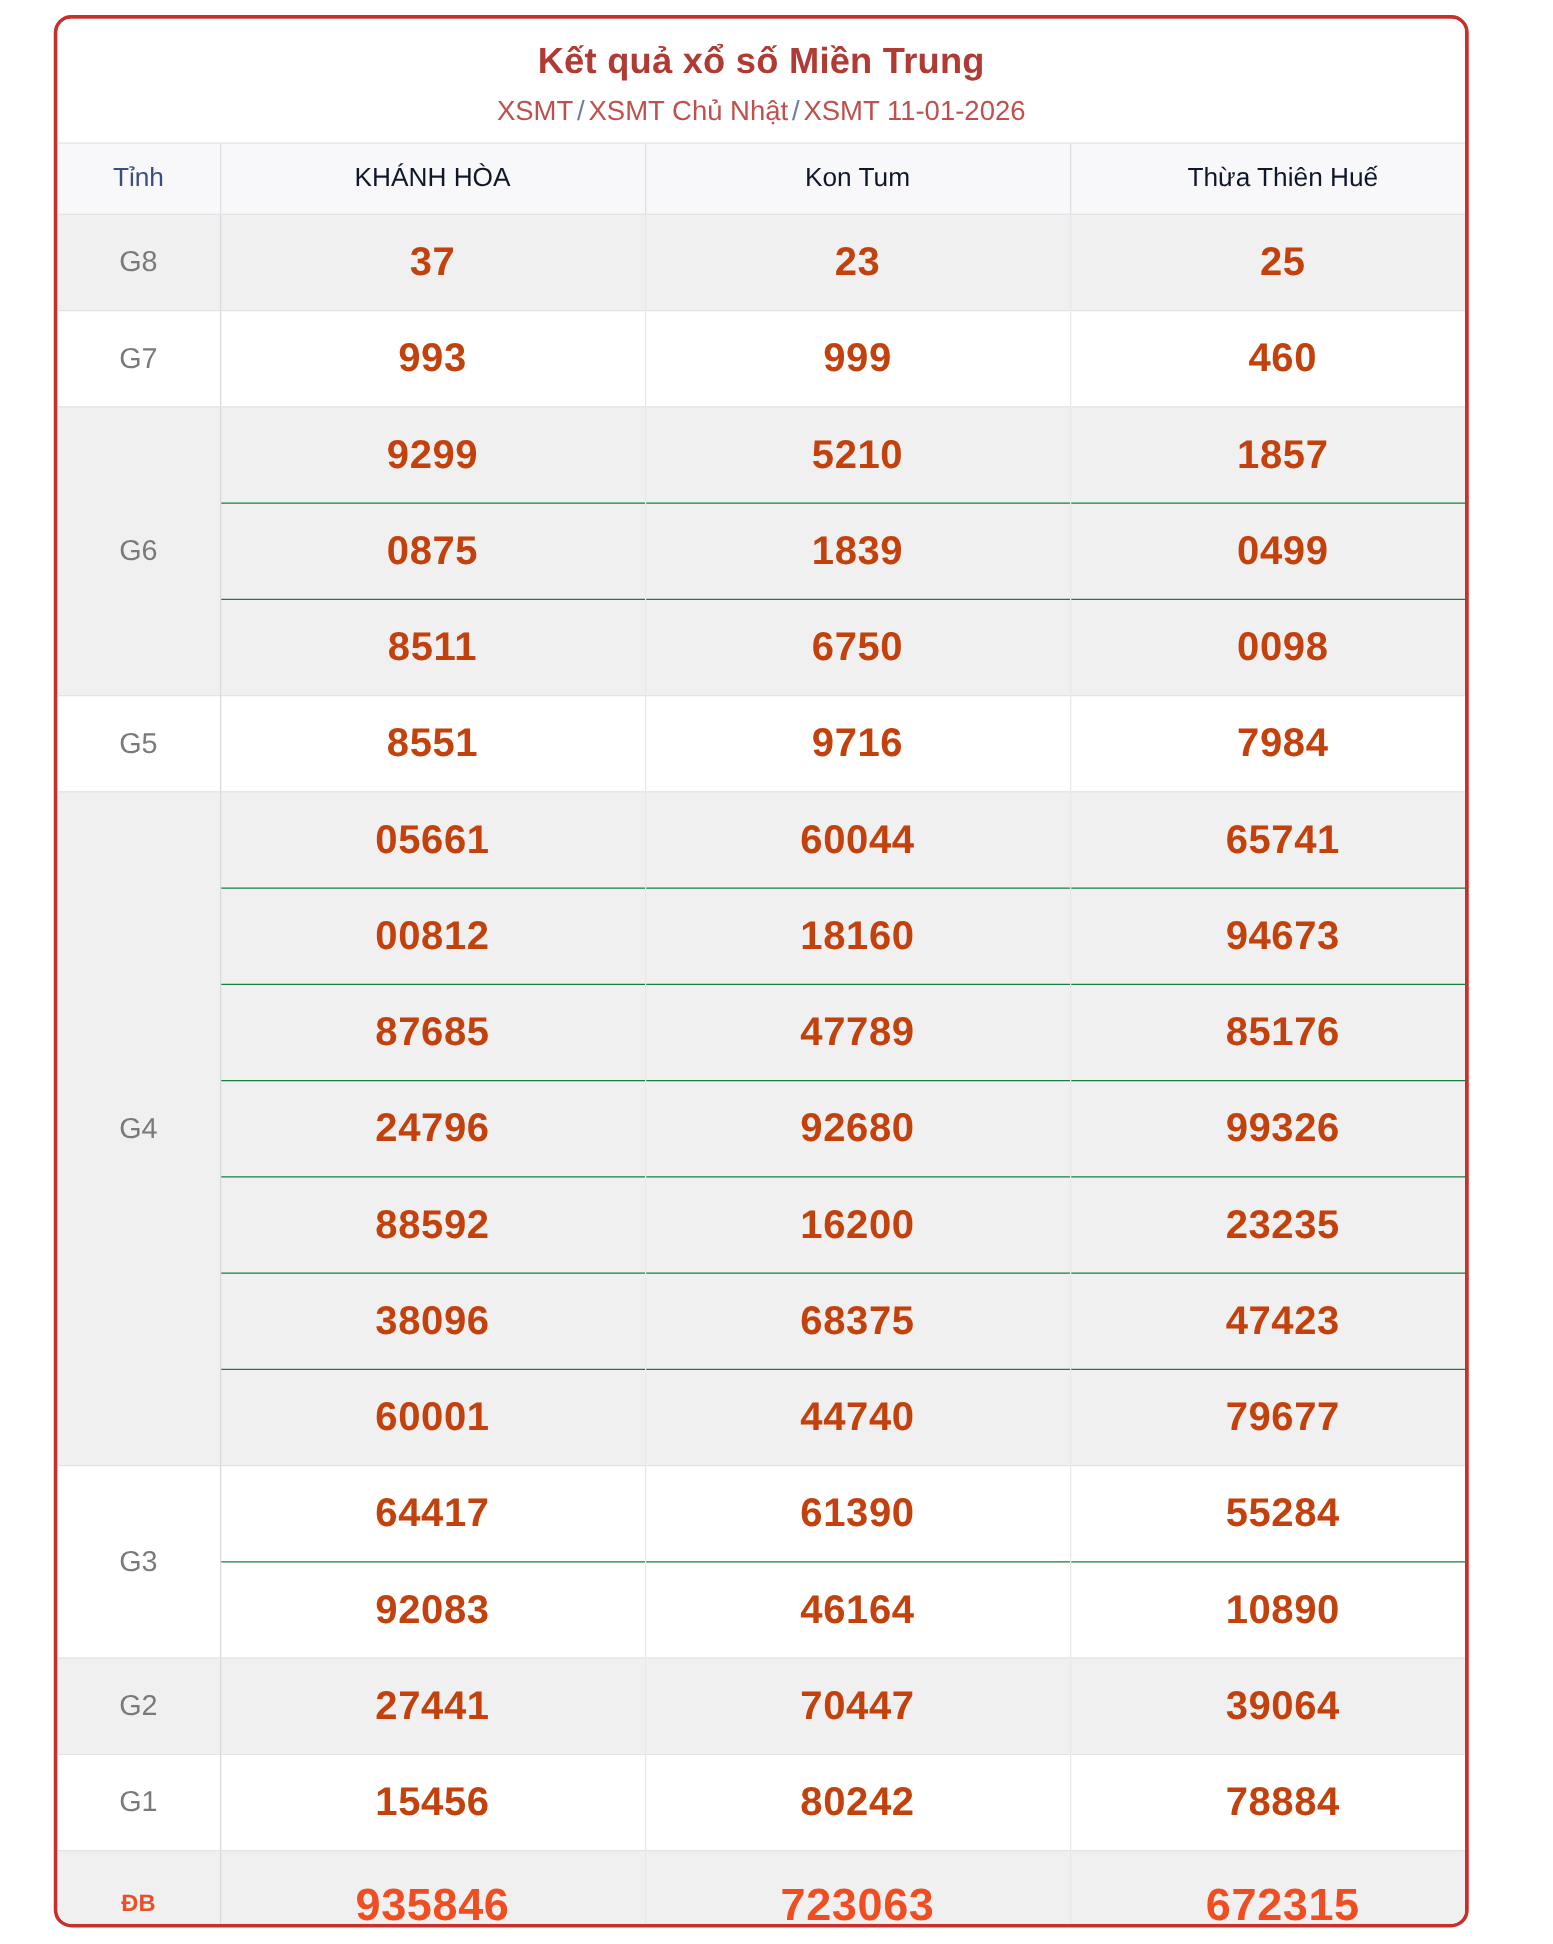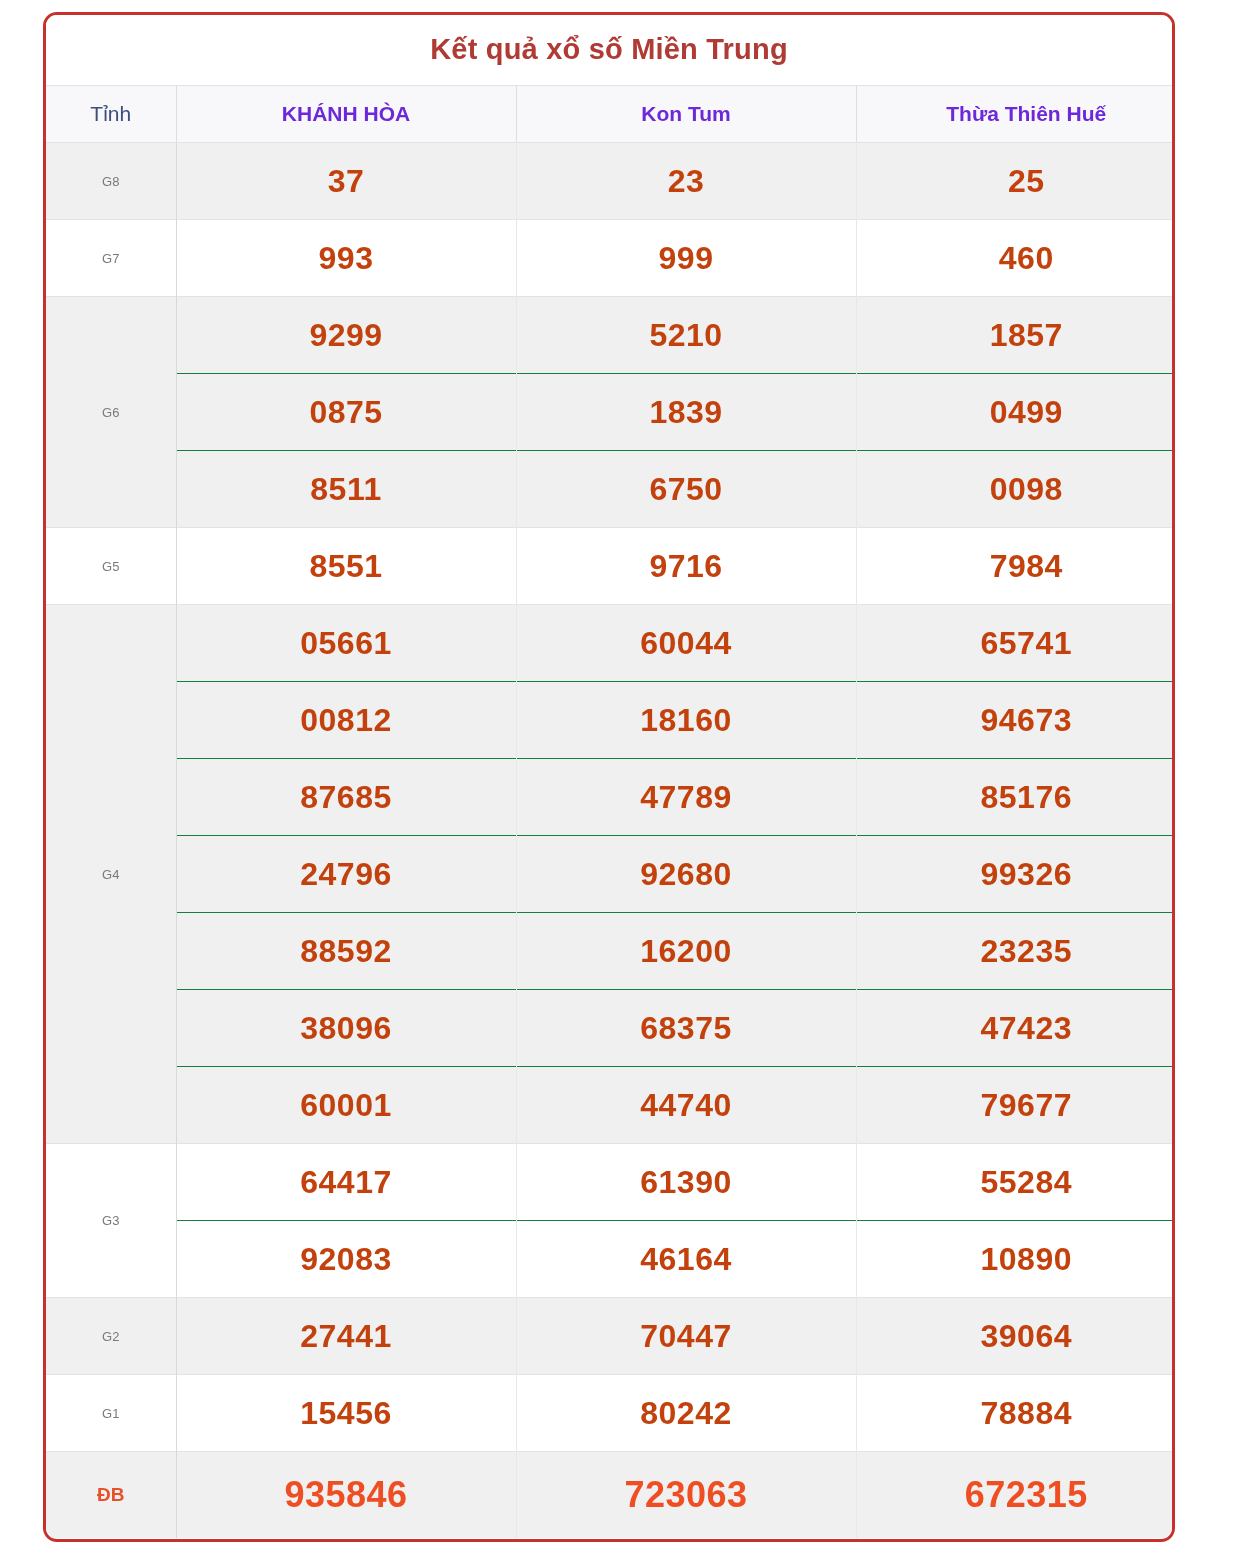--- a/index.html
+++ b/index.html
@@ -85,28 +85,27 @@
     background: #f8f8fa;
     border-top: 1px solid #e3e3e6;
     border-bottom: 1px solid #e3e3e6;
     font-size: 21px;
     font-weight: normal;
   }
   tr.head-row th.h-label {
     color: #3d4e7e;
   }
   tr.head-row th.h-prov {
-    color: #6d28d9;
+    color: #0f172a;
     border-left: 1px solid #dedee1;
-    font-weight: bold;
   }
 
   
   td.lbl {
-    font-size: 13px;
+    font-size: 23px;
     color: #7a7a7a;
     border-right: 1px solid #d9d9dc;
   }
 
   
   td.num {
     font-size: 32px;
     font-weight: bold;
     color: #c2410c;
     height: 76px;
@@ -141,20 +140,23 @@
   }
 </style>
 </head>
 <body>
 
 <div id="root">
   <div class="result-card">
 
     <div class="card-header">
       <h1 class="main-title">Kết quả xổ số Miền Trung</h1>
+      <div class="subtitle">
+        <span>XSMT</span><span class="sep">/</span><span>XSMT Chủ Nhật</span><span class="sep">/</span><span>XSMT 11-01-2026</span>
+      </div>
     </div>
 
     <table class="results">
       <colgroup>
         <col class="c-label">
         <col class="c-prov">
         <col class="c-prov">
         <col class="c-prov">
       </colgroup>
       <thead>

